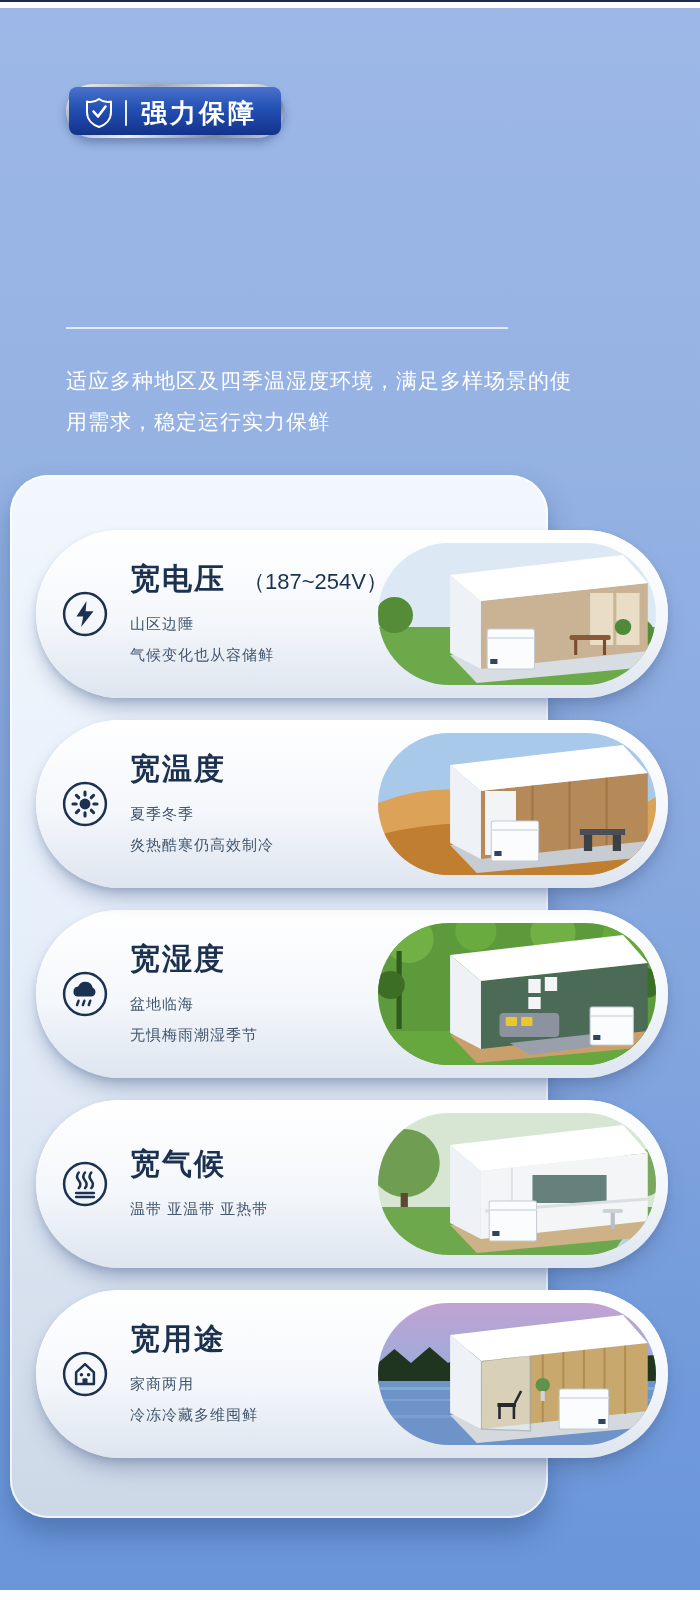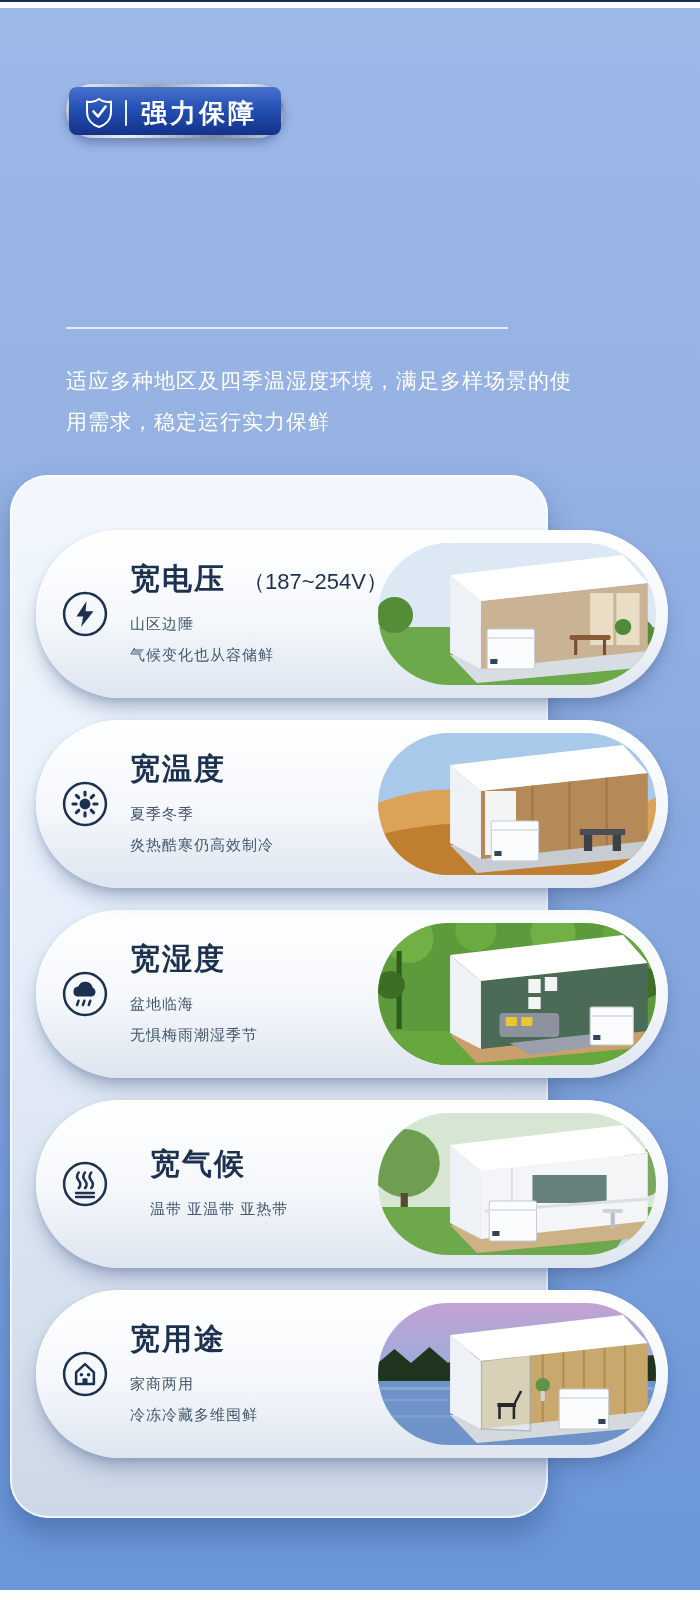--- a/index.html
+++ b/index.html
@@ -50,21 +50,21 @@
     box-shadow:inset 0 0 0 2px rgba(255,255,255,.7),0 16px 28px rgba(35,65,120,.38);
   }
 
   
   .card{
     position:absolute;left:26px;width:632px;height:168px;border-radius:84px;
     background:linear-gradient(180deg,#ffffff 0%,#f4f7fb 55%,#dee5ef 100%);
     box-shadow:0 14px 22px -6px rgba(70,95,140,.45),0 3px 6px rgba(70,95,140,.18),inset 0 2px 2px rgba(255,255,255,.95);
     display:flex;align-items:center;padding-left:26px;box-sizing:border-box;
   }
-  .card-1{top:55px;} .card-2{top:245px;} .card-3{top:435px;} .card-4{top:625px;gap:20px;} .card-5{top:815px;}
+  .card-1{top:55px;} .card-2{top:245px;} .card-3{top:435px;} .card-4{top:625px;} .card-5{top:815px;}
   .card-icon{flex:0 0 46px;width:46px;height:46px;}
   .card-text{margin-left:22px;}
   .card-title-row{display:flex;align-items:baseline;white-space:nowrap;}
   .card-title{font-size:30px;font-weight:bold;color:#1c3150;letter-spacing:2px;}
   .card-title-suffix{font-size:22px;color:#1c3150;margin-left:17px;letter-spacing:0;}
   .card-line{font-size:15px;line-height:31px;color:#42566d;letter-spacing:1px;white-space:nowrap;}
   .card-line.first{margin-top:8px;}
   .photo{
     position:absolute;right:12px;top:13px;width:278px;height:142px;border-radius:71px;overflow:hidden;
     box-shadow:inset 0 0 0 1px rgba(255,255,255,.5);

